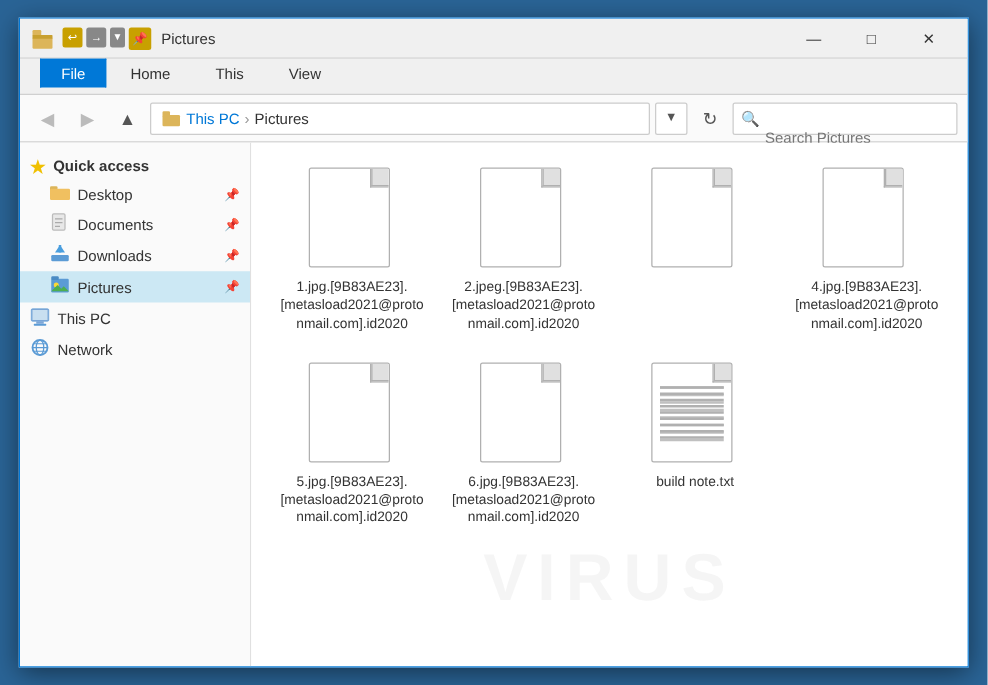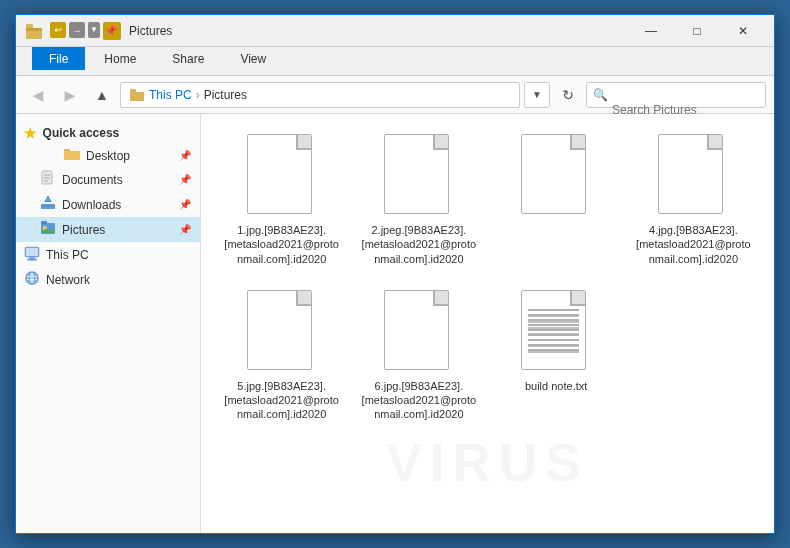--- a/index.html
+++ b/index.html
@@ -356,21 +356,21 @@
       <button class="minimize">—</button>
       <button class="maximize">□</button>
       <button class="close">✕</button>
     </div>
   </div>
 
   <div class="ribbon">
     <div class="ribbon-tabs">
       <div class="ribbon-tab active">File</div>
       <div class="ribbon-tab">Home</div>
-      <div class="ribbon-tab">Share</div>
+      <div class="ribbon-tab">This</div>
       <div class="ribbon-tab">View</div>
     </div>
   </div>
 
   <div class="address-bar">
     <button class="nav-btn" disabled="">◀</button>
     <button class="nav-btn" disabled="">▶</button>
     <button class="nav-btn">▲</button>
     <div class="address-path">
       <svg width="16" height="16" viewBox="0 0 16 16" style="margin-right:4px;flex-shrink:0;">
@@ -391,21 +391,21 @@
 
   <div class="main-content">
 
     <div class="sidebar">
 
       <div class="sidebar-item" style="font-weight:600;">
         <span class="star-icon">★</span>
         <span>Quick access</span>
       </div>
 
-      <div class="sidebar-item" style="padding-left:24px;margin-left:24px;">
+      <div class="sidebar-item" style="padding-left:24px;">
         <span class="folder-icon">
           <svg width="16" height="14" viewBox="0 0 16 14">
             <rect x="0" y="2" width="6" height="4" rx="1" fill="#dcb55a"></rect>
             <rect x="0" y="4" width="16" height="9" rx="1" fill="#f0c060"></rect>
           </svg>
         </span>
         <span>Desktop</span>
         <span class="pin-icon">📌</span>
       </div>
 

